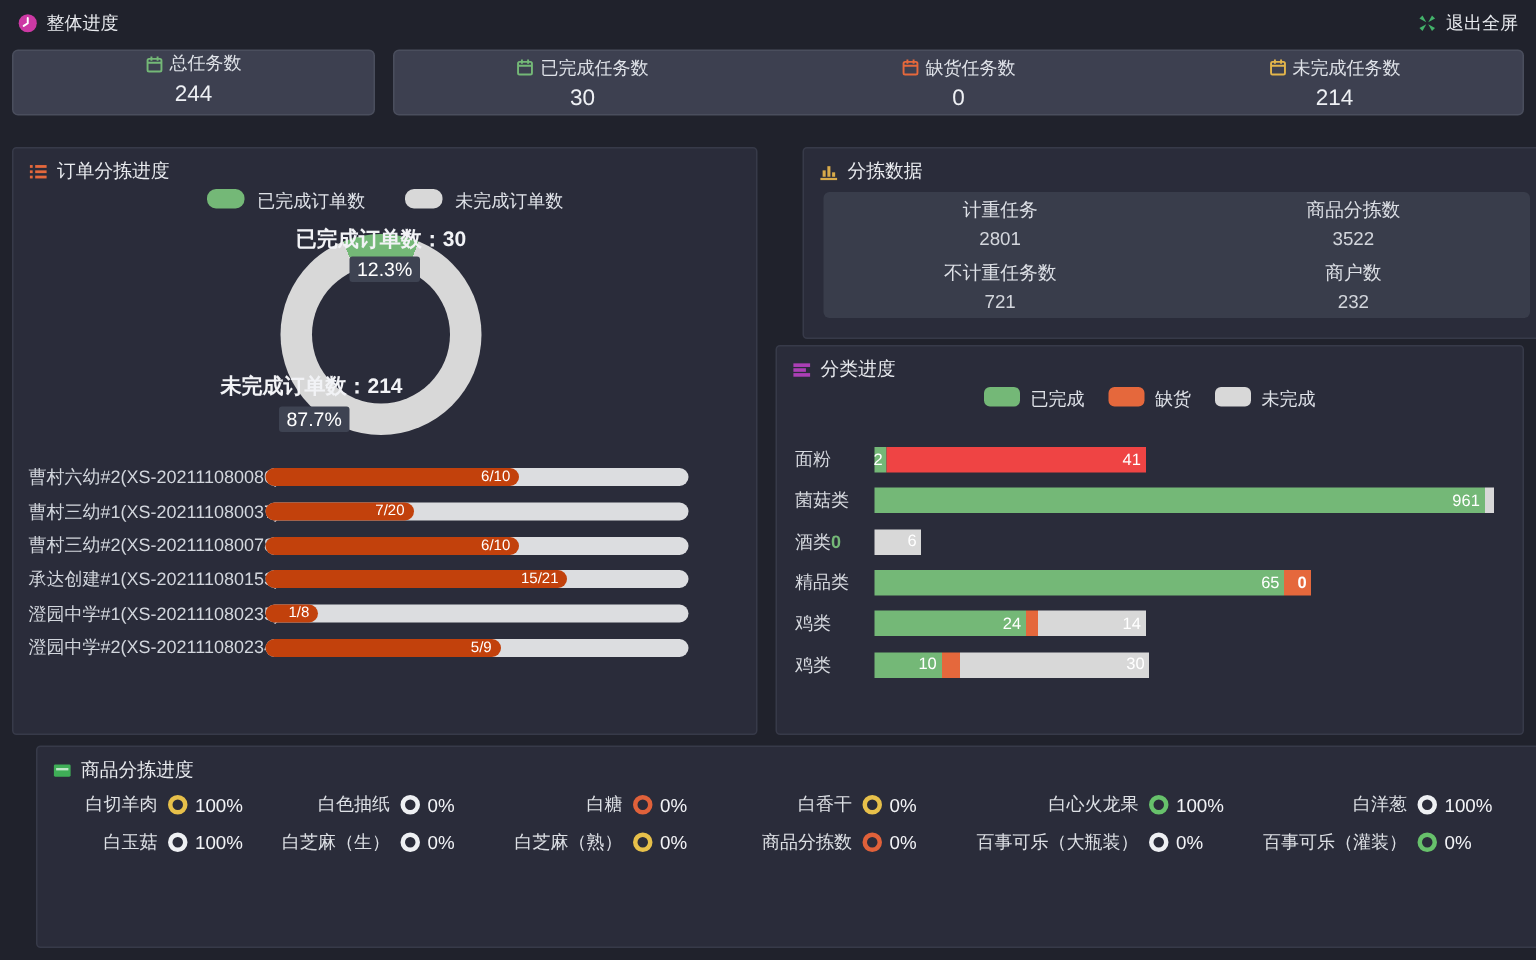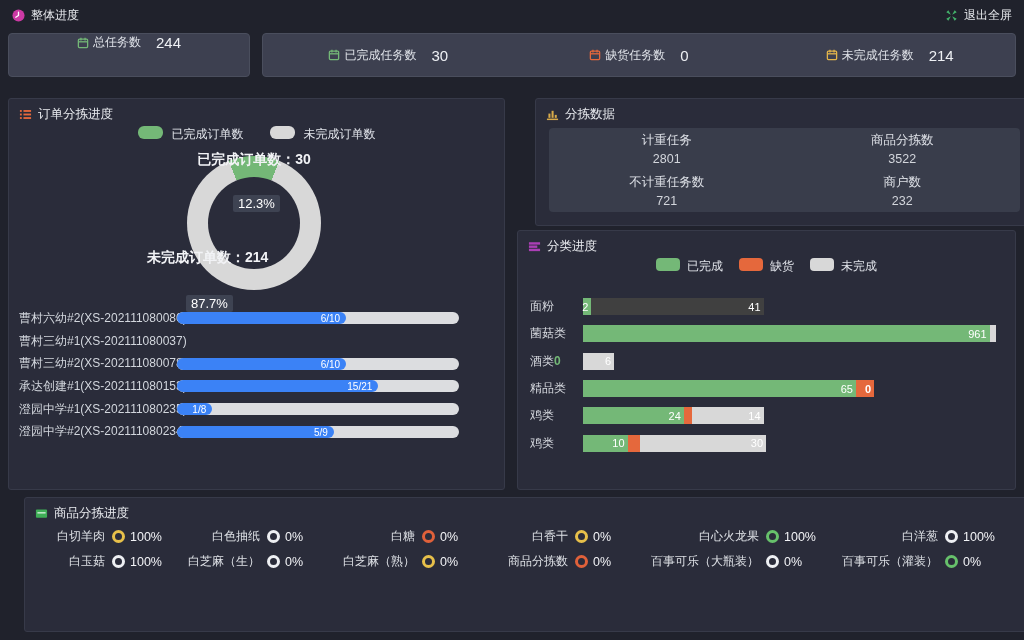--- a/index.html
+++ b/index.html
@@ -16,21 +16,21 @@
   .topbar { position:absolute; top:0; left:0; width:1024px; height:30px;
     display:flex; align-items:center; justify-content:space-between; padding:0 12px; }
   .topbar-left, .topbar-right { display:flex; align-items:center; gap:6px; font-size:12px; color:#e9ebef; }
   .topbar-right { cursor:pointer; }
 
   
   .stat-row { position:absolute; top:33px; left:8px; width:1008px; height:44px; display:flex; gap:12px; }
   .stat-card { background:#3d4050; border:1px solid #4a4e5d; border-radius:4px; }
   .stat-card.single { width:242px; }
   .stat-card.wide { flex:1; display:flex; }
-  .stat { flex:1; display:flex; flex-direction:row; align-items:center; justify-content:center; gap:15px; }
+  .stat { flex:1; display:flex; flex-direction:column; align-items:center; justify-content:center; gap:3px; }
   .stat-label { display:flex; align-items:center; gap:4px; font-size:12px; color:#dfe2e8; }
   .stat-value { font-size:15px; color:#eef0f4; }
 
   
   .panel { position:absolute; background:#2a2c3a; border:1px solid #373a49; border-radius:3px; }
   .panel-header { position:absolute; top:7px; left:10px; display:flex; align-items:center; gap:6px;
     font-size:12.5px; color:#e9ebef; }
 
   #order-panel    { left:8px;   top:98px;  width:497px; height:392px; }
   #sorting-panel  { left:535px; top:98px;  width:499px; height:128px; }
@@ -45,32 +45,32 @@
   #category-panel .legend { gap:16px; }
   #category-panel .legend-swatch { width:24px; border-radius:4px; }
   #category-panel .legend-item { gap:7px; }
 
   
   .donut { position:absolute; left:178px; top:57px; width:134px; height:134px; border-radius:50%; }
   .donut::after { content:""; position:absolute; left:21px; top:21px; width:92px; height:92px;
     border-radius:50%; background:#2a2c3a; }
   .donut-label { position:absolute; font-size:14px; font-weight:600; color:#f2f3f6; white-space:nowrap; z-index:3; }
   .donut-badge { position:absolute; font-size:13px; color:#fff; background:#3e4352; border-radius:2px;
-    padding:1px 5px; z-index:3;margin-top:24px; }
+    padding:1px 5px; z-index:3; }
   #donut-completed-label   { left:120px; top:52px; width:250px; text-align:center; }
   #donut-completed-badge   { left:224px; top:72px; }
   #donut-uncompleted-label { left:138px; top:150px; }
   #donut-uncompleted-badge { left:177px; top:172px; }
 
   
   .order-bars { position:absolute; top:208px; left:10px; right:45px; }
   .order-row { display:flex; align-items:center; height:22.7px; }
   .order-row-label { width:158px; padding-right:8px; text-align:right; font-size:12px; color:#d2d6dd; white-space:nowrap; }
   .order-track { flex:1; height:12px; border-radius:6px; background:#dcdde0; position:relative; overflow:visible; }
-  .order-fill { position:absolute; left:0; top:0; bottom:0; background:#3b82f6; border-radius:6px; }
+  .order-fill { position:absolute; left:0; top:0; bottom:0; background:#c2410c; border-radius:6px; }
   .order-fill span { position:absolute; right:6px; top:50%; transform:translateY(-50%);
     font-size:10px; color:#fff; white-space:nowrap; }
 
   
   .metrics-card { position:absolute; top:29px; left:13px; right:13px; height:84px;
     background:#393d4b; border-radius:4px; display:grid;
     grid-template-columns:1fr 1fr; grid-template-rows:1fr 1fr; }
   .metric { display:flex; flex-direction:column; align-items:center; justify-content:center; gap:3px; }
   .metric-label { font-size:12.5px; color:#dde0e6; }
   .metric-value { font-size:12.5px; color:#d3d6dc; }
@@ -218,20 +218,25 @@
       <div class="order-row">
         <div class="order-row-label">曹村六幼#2(XS-202111080080)</div>
         <div class="order-track">
           <div class="order-fill" style="width: 60%;">
             <span>6/10</span>
           </div>
         </div>
       </div>
       <div class="order-row">
         <div class="order-row-label">曹村三幼#1(XS-202111080037)</div>
+        <div class="order-track">
+          <div class="order-fill" style="width: 35%;">
+            <span>7/20</span>
+          </div>
+        </div>
       </div>
       <div class="order-row">
         <div class="order-row-label">曹村三幼#2(XS-202111080078)</div>
         <div class="order-track">
           <div class="order-fill" style="width: 60%;">
             <span>6/10</span>
           </div>
         </div>
       </div>
       <div class="order-row">
@@ -318,21 +323,21 @@
         <span>未完成</span>
       </span>
     </div>
   <div class="cat-rows" id="cat-rows">
       <div class="cat-row">
         <div class="cat-label">面粉</div>
         <div class="cat-bar">
           <div class="cat-seg done" style="width: 2%; background: rgb(116, 184, 119);">
             <span>2</span>
           </div>
-          <div class="cat-seg undone" style="width: 41%; background: #404040;">
+          <div class="cat-seg undone" style="width: 41%; background: #ef4444;">
             <span>41</span>
           </div>
         </div>
       </div>
       <div class="cat-row">
         <div class="cat-label">菌菇类</div>
         <div class="cat-bar">
           <div class="cat-seg done" style="width: 96.8%; background: rgb(116, 184, 119);">
             <span>961</span>
           </div>

